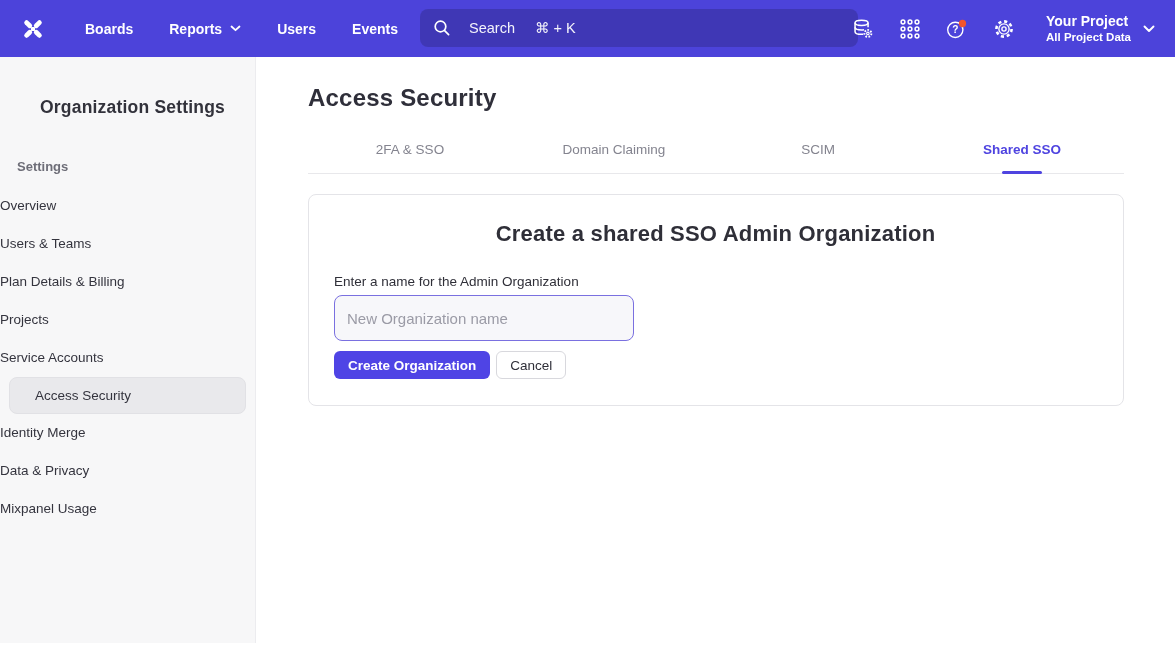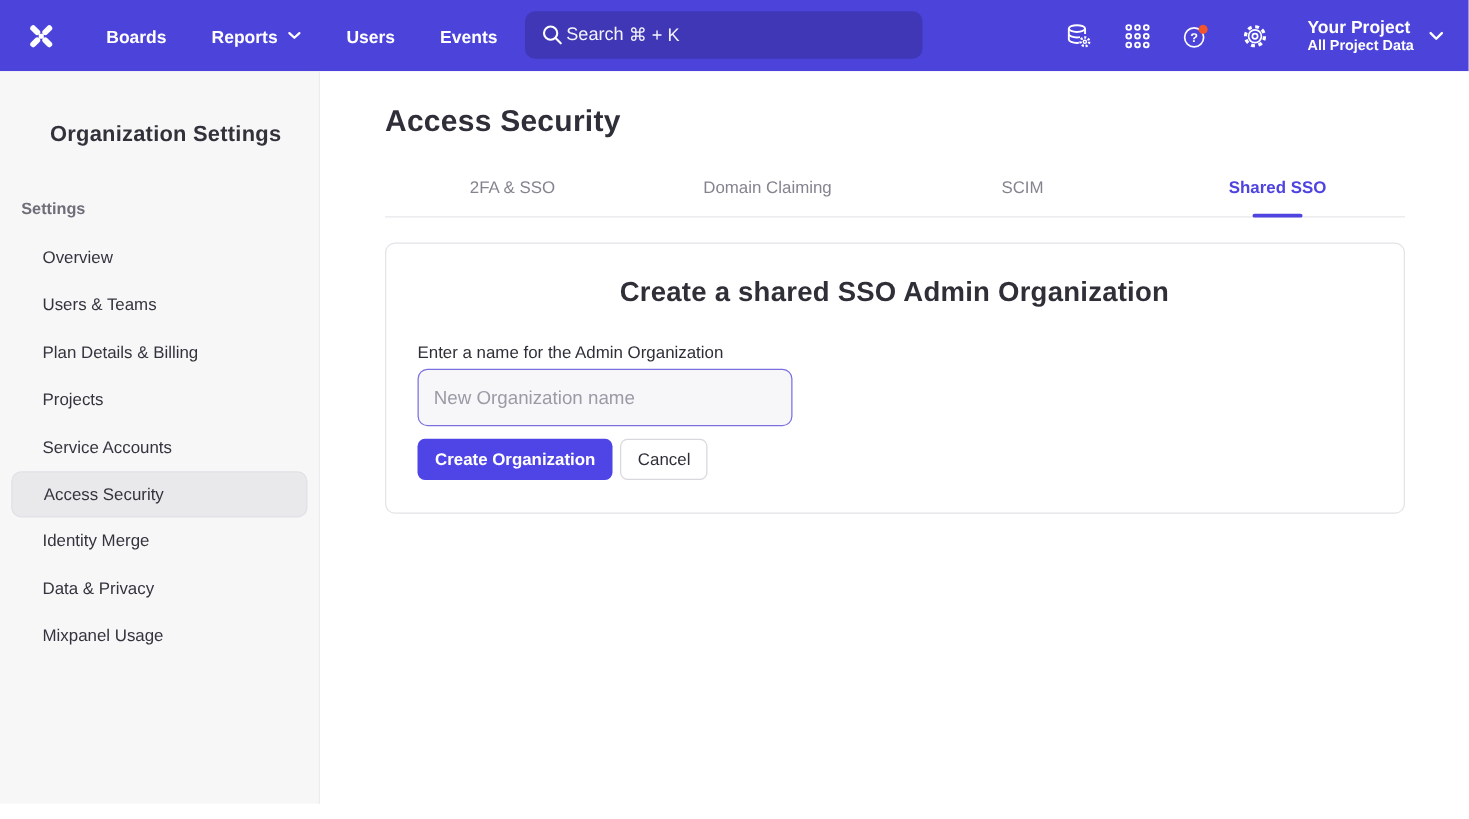--- a/index.html
+++ b/index.html
@@ -22,25 +22,25 @@
     color: #ffffff;
   }
   .logo { margin-left: 18px; display: flex; align-items: center; cursor: pointer; }
   .nav-links { display: flex; align-items: center; margin-left: 37px; gap: 36px; }
   .nav-link {
     font-size: 14px; font-weight: bold; color: #ffffff;
     display: flex; align-items: center; gap: 8px; cursor: pointer; white-space: nowrap;
   }
   .searchbar {
     position: absolute; left: 420px; top: 9px;
-    width: 318px; height: 38px;
+    width: 438px; height: 38px;
     background: rgba(0,0,0,0.17);
     border-radius: 8px;
     display: flex; align-items: center;
-    padding-left: 13px; gap: 2px;
+    padding-left: 13px; gap: 18px;
     cursor: text;
   }
   .searchbar .search-text { font-size: 14.5px; color: rgba(255,255,255,0.94); }
   .searchbar .search-shortcut { font-size: 14.5px; color: rgba(255,255,255,0.94); margin-left: 2px; }
   .nav-right { margin-left: auto; display: flex; align-items: center; gap: 25px; padding-right: 20px; }
   .nav-icon { width: 22px; height: 22px; display: flex; align-items: center; justify-content: center; cursor: pointer; position: relative; }
   .project-switcher { display: flex; align-items: center; margin-left: 6px; cursor: pointer; }
   .project-texts { display: flex; flex-direction: column; line-height: 1.3; }
   .project-name { font-size: 14px; font-weight: bold; }
   .project-scope { font-size: 11.5px; font-weight: bold; }
@@ -58,21 +58,20 @@
     line-height: 24px; letter-spacing: 0.2px;
   }
   .sidebar-section {
     margin: 40px 0 0 17px;
     font-size: 13px; font-weight: bold; color: #6e6e78;
     line-height: 16px;
   }
   .sidebar-list { margin-top: 12px; list-style: none; }
   .sidebar-item {
     height: 38px; line-height: 38px;
-    padding-left: 34px;
     font-size: 13.5px; color: #34343e;
     cursor: pointer; white-space: nowrap;
   }
   .sidebar-item.selected {
     margin: 0 9px; padding-left: 25px;
     height: 37px; line-height: 35px;
     background: #e9e9ec;
     border: 1px solid #e1e1e5;
     border-radius: 8px;
   }
@@ -124,21 +123,21 @@
     border-radius: 8px;
     background: #f7f7fa;
     padding: 0 12px;
     font-family: "Liberation Sans", sans-serif;
     font-size: 15px; color: #32323b;
     outline: none;
   }
   .org-input::placeholder { color: #9b9ba6; }
   .btn-row { margin-top: 10px; display: flex; gap: 6px; }
   .btn {
-    height: 33px; border-radius: 6px;
+    height: 28px; border-radius: 6px;
     font-family: "Liberation Sans", sans-serif;
     font-size: 13.5px;
     display: inline-flex; align-items: center;
     cursor: pointer;
   }
   .btn-primary {
     background: #4f44e5; color: #ffffff; border: none;
     padding: 0 14px; font-weight: bold;
   }
   .btn-secondary {

